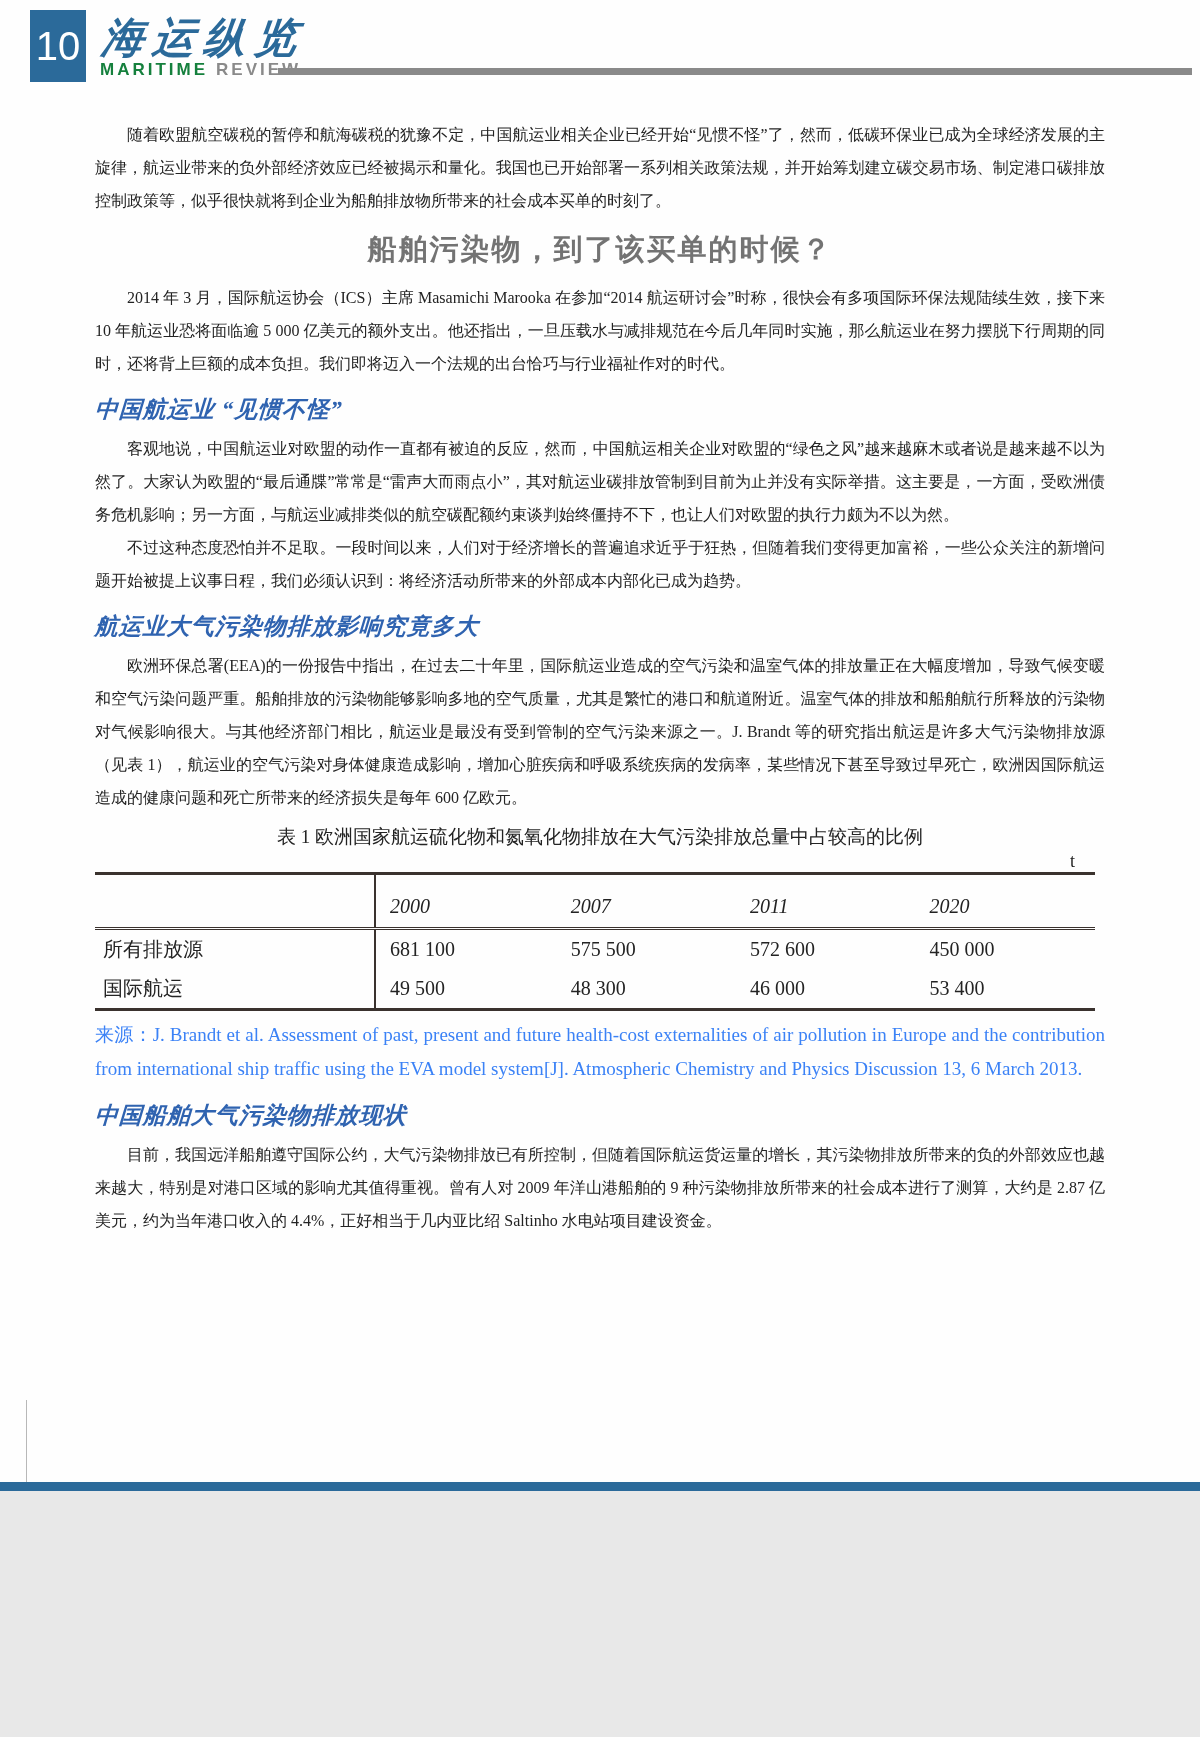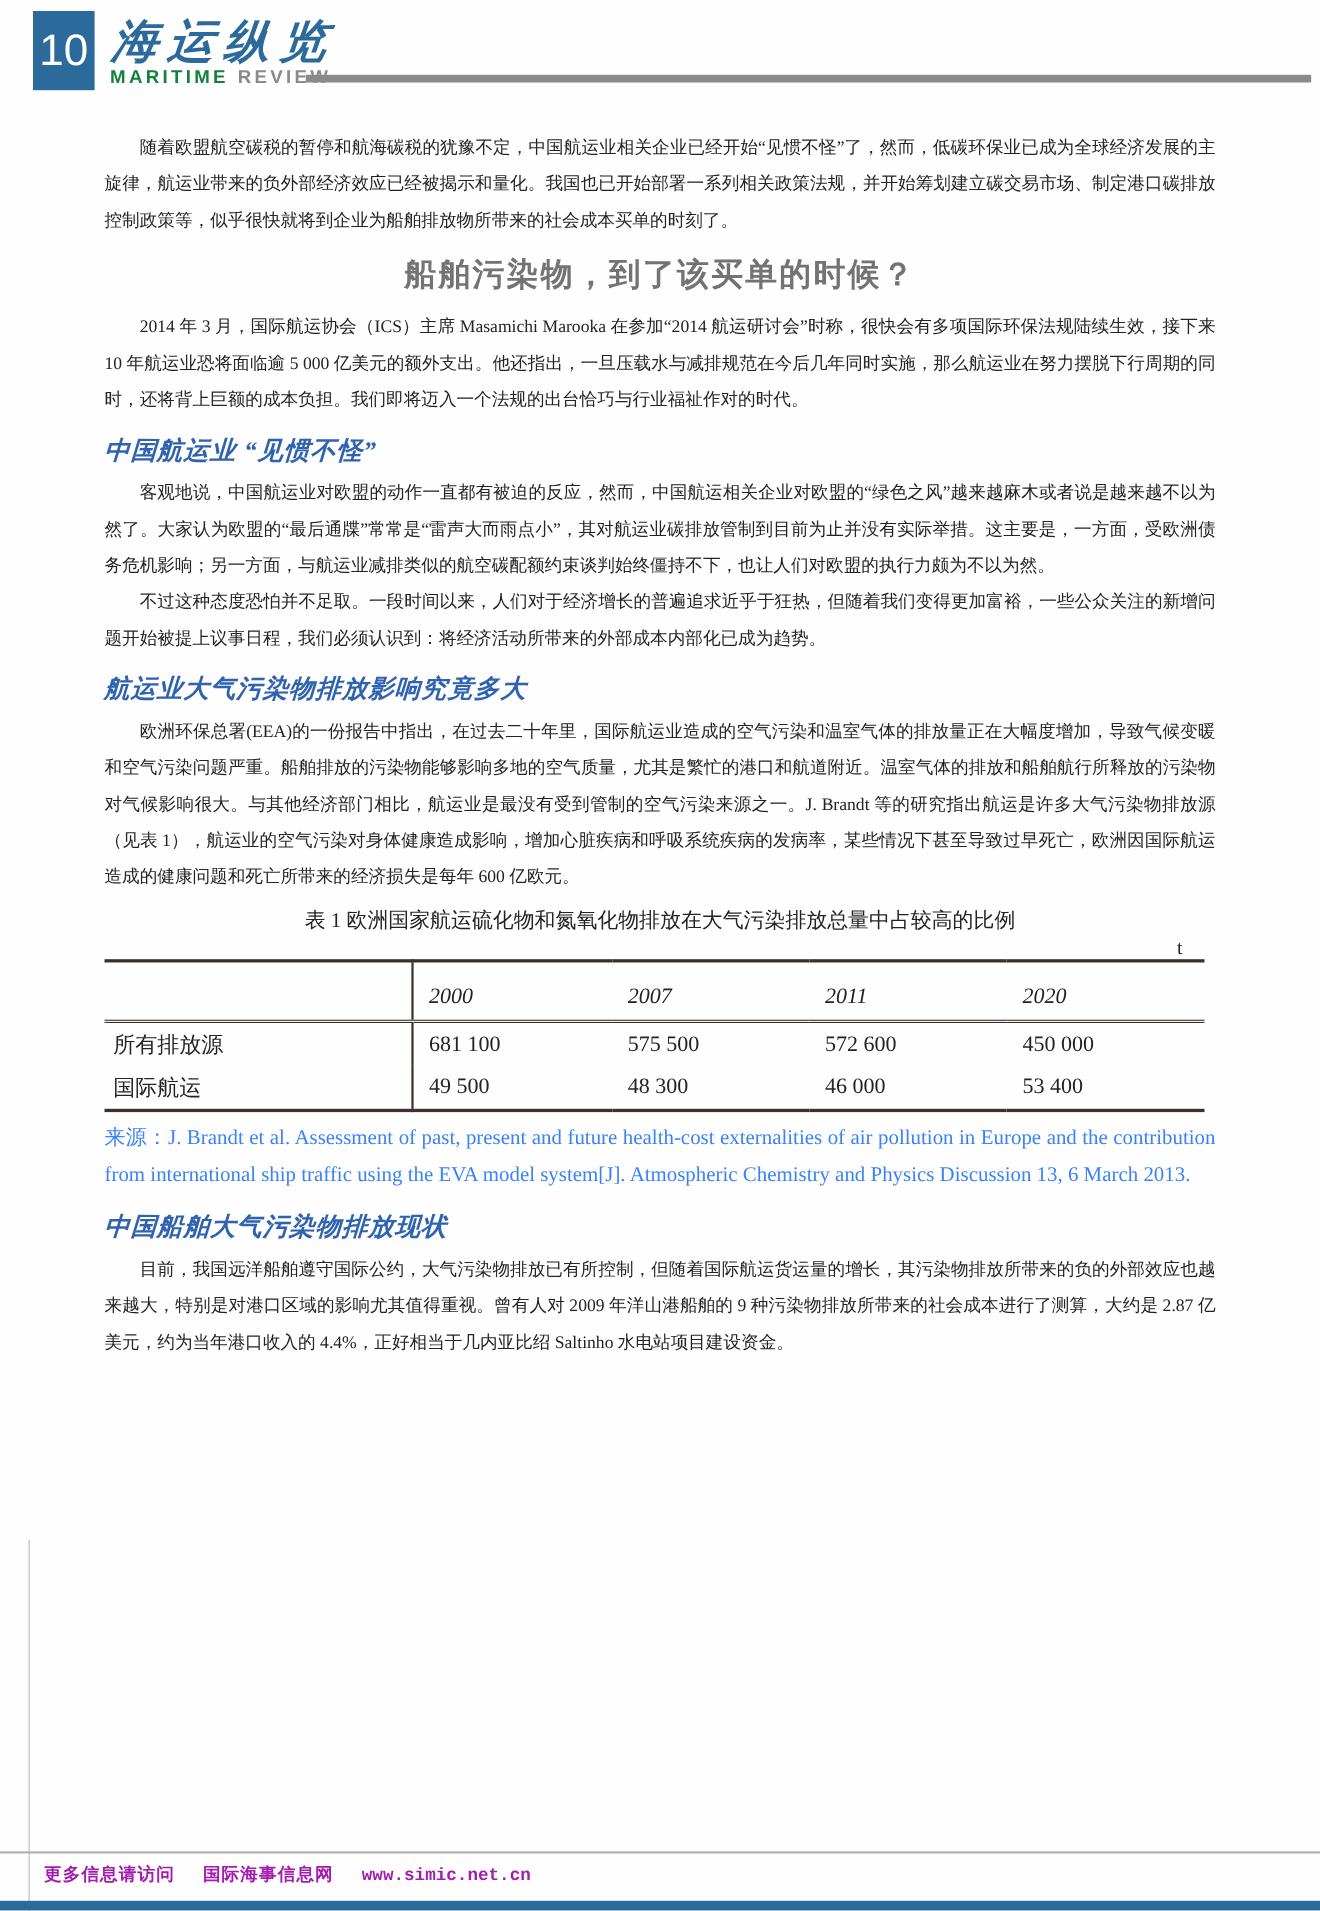--- a/index.html
+++ b/index.html
@@ -1,19 +1,19 @@
 <!DOCTYPE html>
 <html><head>
 <meta charset="utf-8">
 <style>
   html,body { margin:0; padding:0; background:#e8e8e8; }
   .page {
     position: relative;
     width: 1200px;
-    height: 1737px;
+    height: 1491px;
     margin: 0 auto;
     background: #fefefe;
     font-family: "Liberation Serif", "DejaVu Serif", serif;
     color: #232323;
     overflow: hidden;
   }
 
   
   .pagenum-box {
     position: absolute; top: 10px; left: 30px;

